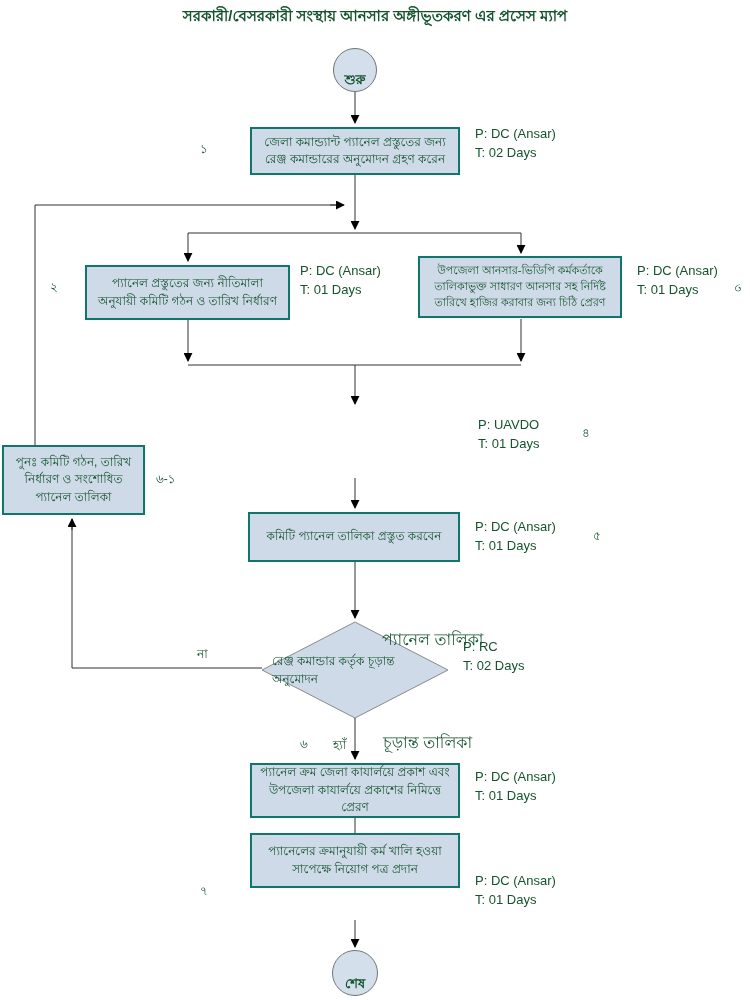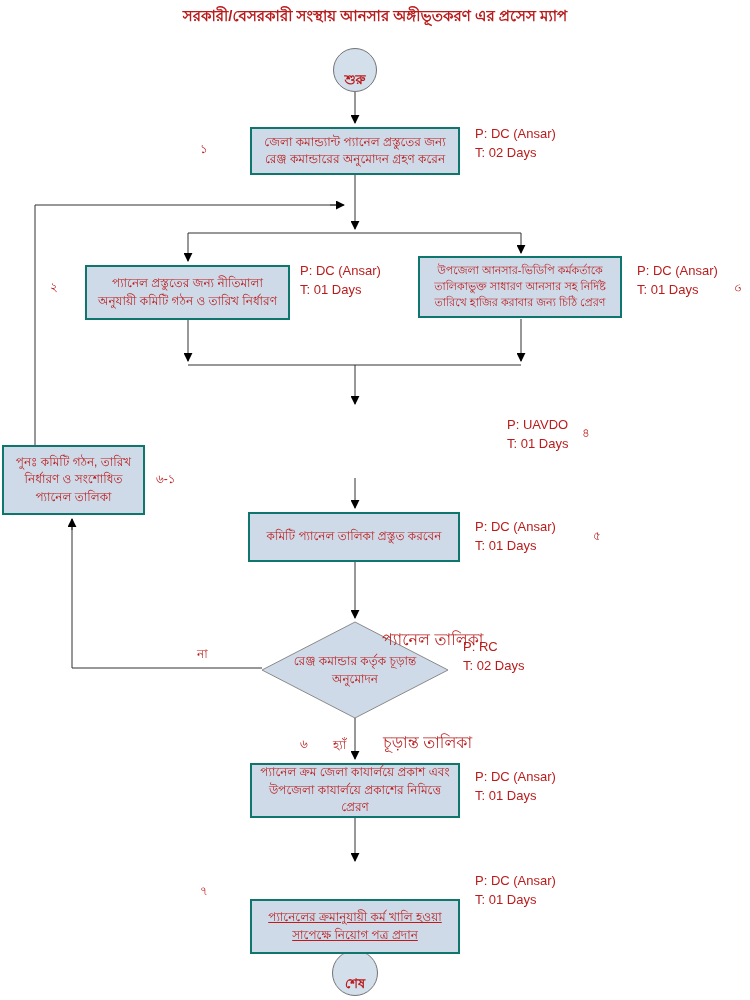--- a/index.html
+++ b/index.html
@@ -1,38 +1,38 @@
 <!DOCTYPE html>
 <html><head>
 <meta charset="utf-8">
 <style>
   html,body{margin:0;padding:0;background:#ffffff;}
   .canvas{
     position:relative;width:750px;height:1000px;background:#ffffff;
-    font-family:"Liberation Sans","DejaVu Sans",sans-serif;color:#b91c1c;
+    font-family:"Liberation Sans","DejaVu Sans",sans-serif;color:#14532d;
     overflow:hidden;
   }
   .title{
     position:absolute;top:4px;left:0;width:750px;text-align:center;
     font-size:15px;font-weight:bold;
   }
   svg.connectors{position:absolute;left:0;top:0;pointer-events:none;}
   .node{
     position:absolute;background:#cfdae8;border:2px solid #0f766e;
     display:flex;align-items:center;justify-content:center;text-align:center;
     font-size:12px;line-height:1.45;box-sizing:border-box;padding:2px 6px;
   }
   .terminal{
     position:absolute;background:#d4dfec;border:1px solid #737373;border-radius:50%;
     display:flex;align-items:flex-end;justify-content:center;
     font-size:13px;font-weight:bold;box-sizing:border-box;
   }
   .diamond-label{
     position:absolute;display:flex;align-items:center;justify-content:center;
-    text-align:center;font-size:12px;line-height:1.5;
+    text-align:left;font-size:12px;line-height:1.5;
   }
   .pt{
     position:absolute;font-size:13px;line-height:1.45;white-space:nowrap;text-align:left;
   }
   .stepnum{position:absolute;font-size:12px;}
   .edge-label{position:absolute;font-size:12px;}
   .big-label{position:absolute;font-size:16px;}
   .rot90{transform:rotate(90deg);transform-origin:center;}
 </style>
 </head>
@@ -109,21 +109,21 @@
 
   <div class="node" style="left:418px;top:256px;width:204px;height:62px;font-size:11px;">
     <span>উপজেলা আনসার-ভিডিপি কর্মকর্তাকে তালিকাভুক্ত সাধারণ আনসার সহ নির্দিষ্ট তারিখে হাজির করাবার জন্য চিঠি প্রেরণ</span>
   </div>
   <div class="pt" style="left:637px;top:262px;">
     <div>P: DC (Ansar)</div>
     <div>T: 01 Days</div>
   </div>
   <div class="stepnum rot90" style="left:733px;top:278px;">৩</div>
 
-  <div class="pt" style="left:478px;top:416px;margin-left:29px;">
+  <div class="pt" style="left:478px;top:416px;">
     <div>P: UAVDO</div>
     <div>T: 01 Days</div>
   </div>
   <div class="stepnum" style="left:582px;top:424px;">৪</div>
 
   <div class="node" style="left:248px;top:512px;width:212px;height:50px;">
     <span>কমিটি প্যানেল তালিকা প্রস্তুত করবেন</span>
   </div>
   <div class="pt" style="left:475px;top:518px;">
     <div>P: DC (Ansar)</div>
@@ -149,21 +149,21 @@
   <div class="big-label" style="left:383px;top:730px;">চূড়ান্ত তালিকা</div>
 
   <div class="node" style="left:250px;top:763px;width:210px;height:55px;">
     <span>প্যানেল ক্রম জেলা কাযার্লয়ে প্রকাশ এবং উপজেলা কাযার্লয়ে প্রকাশের নিমিত্তে প্রেরণ</span>
   </div>
   <div class="pt" style="left:475px;top:768px;">
     <div>P: DC (Ansar)</div>
     <div>T: 01 Days</div>
   </div>
 
-  <div class="node" style="left:250px;top:899px;width:210px;height:55px;text-decoration:underline;">
+  <div class="node" style="left:250px;top:833px;width:210px;height:55px;">
     <span>প্যানেলের ক্রমানুযায়ী কর্ম খালি হওয়া সাপেক্ষে নিয়োগ পত্র প্রদান</span>
   </div>
   <div class="stepnum" style="left:200px;top:882px;">৭</div>
   <div class="pt" style="left:475px;top:872px;">
     <div>P: DC (Ansar)</div>
     <div>T: 01 Days</div>
   </div>
 
 </div>
 

